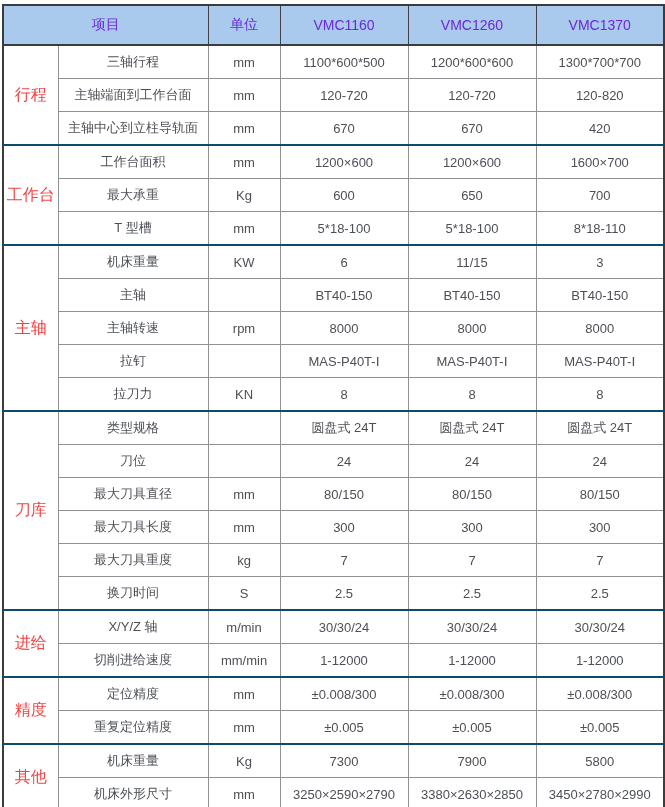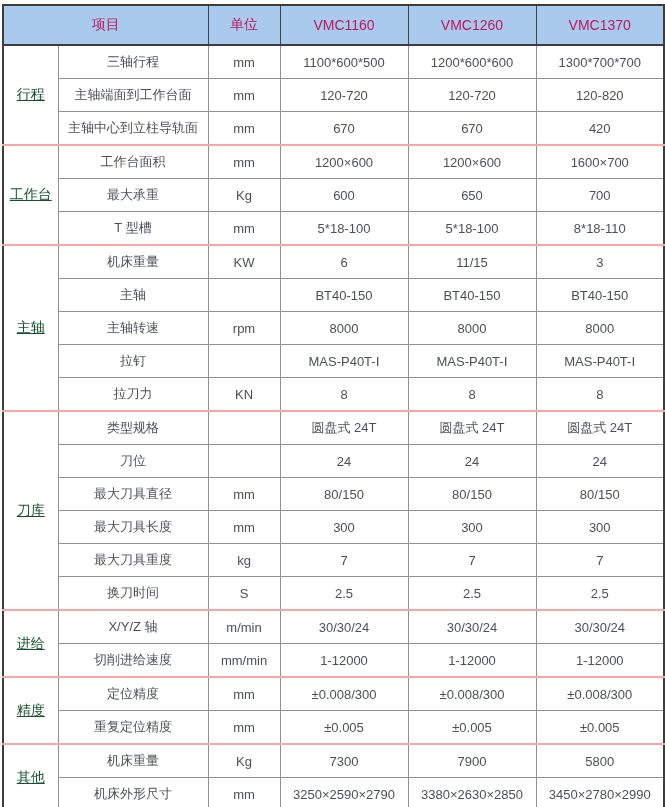--- a/index.html
+++ b/index.html
@@ -16,21 +16,21 @@
     background: #ffffff;
   }
   table.spec {
     border-collapse: collapse;
     table-layout: fixed;
     width: 661px;
     border: 2px solid #3c3c3c;
   }
   table.spec th {
     background: #a9caec;
-    color: #be185d;
+    color: #6d28d9;
     font-size: 14px;
     font-weight: normal;
     height: 38px;
     border: 1px solid #3f4347;
     border-bottom: 2px solid #3c3c3c;
     text-align: center;
     vertical-align: middle;
     padding: 0;
   }
   table.spec td {
@@ -38,27 +38,26 @@
     color: #4c5056;
     font-size: 13px;
     height: 32px;
     text-align: center;
     vertical-align: middle;
     padding: 0 2px;
     overflow: hidden;
     white-space: nowrap;
   }
   table.spec tr.group-start td {
-    border-top: 2px solid #fca5a5;
+    border-top: 2px solid #0c4a6e;
     text-align: center;
   }
   table.spec td.group {
-    color: #14532d;
-    font-size: 14px;
-    text-decoration: underline;
+    color: #ef4444;
+    font-size: 16px;
   }
 </style>
 </head>
 <body>
 
 <div class="page">
   <table class="spec">
     <colgroup>
       <col style="width:55px">
       <col style="width:150px">

